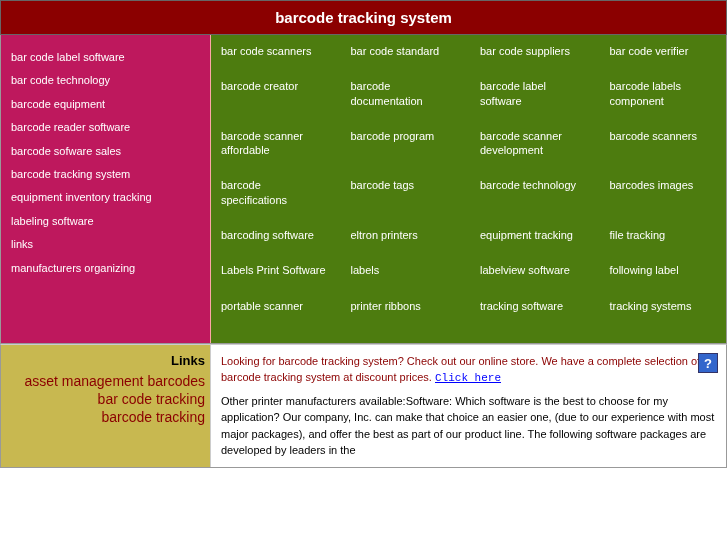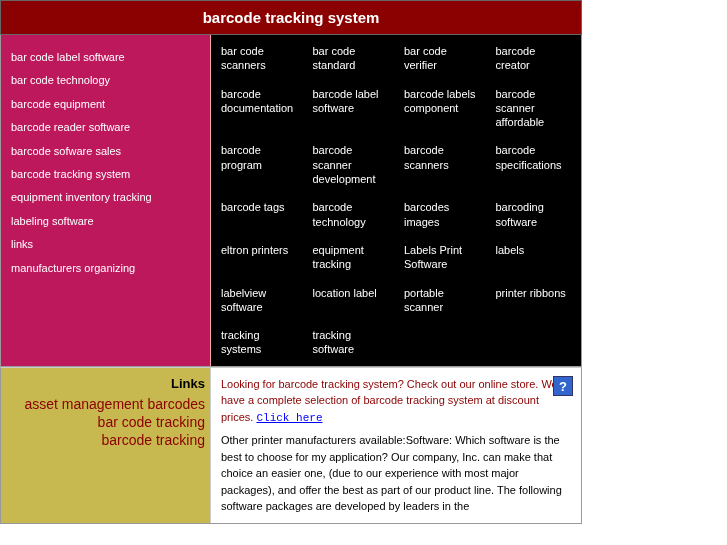--- a/index.html
+++ b/index.html
@@ -1,18 +1,18 @@
 <!DOCTYPE html>
 <html><head>
   <meta charset="utf-8">
   <style>
     * { margin: 0; padding: 0; box-sizing: border-box; }
     body { font-family: Arial, sans-serif; font-size: 12px; background: #fff; width: 727px; }
 
-    .page-wrapper { width: 582px; }
+    .page-wrapper { width: 727px; }
 
     
     .header-bar {
       background: #8b0000;
       color: #fff;
       text-align: center;
       padding: 8px 10px;
       font-size: 15px;
       font-weight: bold;
       border: 1px solid #666;
@@ -30,25 +30,25 @@
       width: 210px;
       min-width: 210px;
       background: #be185d;
       border-right: 1px solid #fca5a5;
       padding: 11px 5px;
     }
 
     
     .link-grid {
       flex: 1;
-      background: #000000;
+      background: #4d7c0f;
       display: grid;
       grid-template-columns: repeat(4, 1fr);
       padding: 5px;
-      gap: 6px;
+      gap: 13px;
     }
 
     .grid-cell {
       padding: 4px 5px;
       color: #fff;
       font-size: 11px;
       line-height: 1.3;
       vertical-align: top;
     }
 
@@ -158,44 +158,46 @@
         <div class="sidebar-cell"><a href="#">equipment inventory tracking</a></div>
         <div class="sidebar-cell"><a href="#">labeling software</a></div>
         <div class="sidebar-cell"><a href="#">links</a></div>
         <div class="sidebar-cell"><a href="#">manufacturers organizing</a></div>
       </div>
 
     <div class="link-grid">
 
     <div class="grid-cell"><a href="#">bar code scanners</a></div>
         <div class="grid-cell"><a href="#">bar code standard</a></div>
+        <div class="grid-cell"><a href="#">bar code suppliers</a></div>
         <div class="grid-cell"><a href="#">bar code verifier</a></div>
         <div class="grid-cell"><a href="#">barcode creator</a></div>
         <div class="grid-cell"><a href="#">barcode documentation</a></div>
         <div class="grid-cell"><a href="#">barcode label software</a></div>
         <div class="grid-cell"><a href="#">barcode labels component</a></div>
         <div class="grid-cell"><a href="#">barcode scanner affordable</a></div>
         <div class="grid-cell"><a href="#">barcode program</a></div>
         <div class="grid-cell"><a href="#">barcode scanner development</a></div>
         <div class="grid-cell"><a href="#">barcode scanners</a></div>
         <div class="grid-cell"><a href="#">barcode specifications</a></div>
         <div class="grid-cell"><a href="#">barcode tags</a></div>
         <div class="grid-cell"><a href="#">barcode technology</a></div>
         <div class="grid-cell"><a href="#">barcodes images</a></div>
         <div class="grid-cell"><a href="#">barcoding software</a></div>
         <div class="grid-cell"><a href="#">eltron printers</a></div>
         <div class="grid-cell"><a href="#">equipment tracking</a></div>
+        <div class="grid-cell"><a href="#">file tracking</a></div>
         <div class="grid-cell"><a href="#">Labels Print Software</a></div>
         <div class="grid-cell"><a href="#">labels</a></div>
         <div class="grid-cell"><a href="#">labelview software</a></div>
-        <div class="grid-cell"><a href="#">location label</a></div>
+        <div class="grid-cell"><a href="#">following label</a></div>
         <div class="grid-cell"><a href="#">portable scanner</a></div>
         <div class="grid-cell"><a href="#">printer ribbons</a></div>
+        <div class="grid-cell"><a href="#">tracking software</a></div>
         <div class="grid-cell"><a href="#">tracking systems</a></div>
-        <div class="grid-cell"><a href="#">tracking software</a></div>
         <div class="grid-cell"></div>
       </div>
 
   </div>
 
   <div class="bottom-section">
 
     <div class="bottom-left">
       <div class="links-title">Links</div>
 

